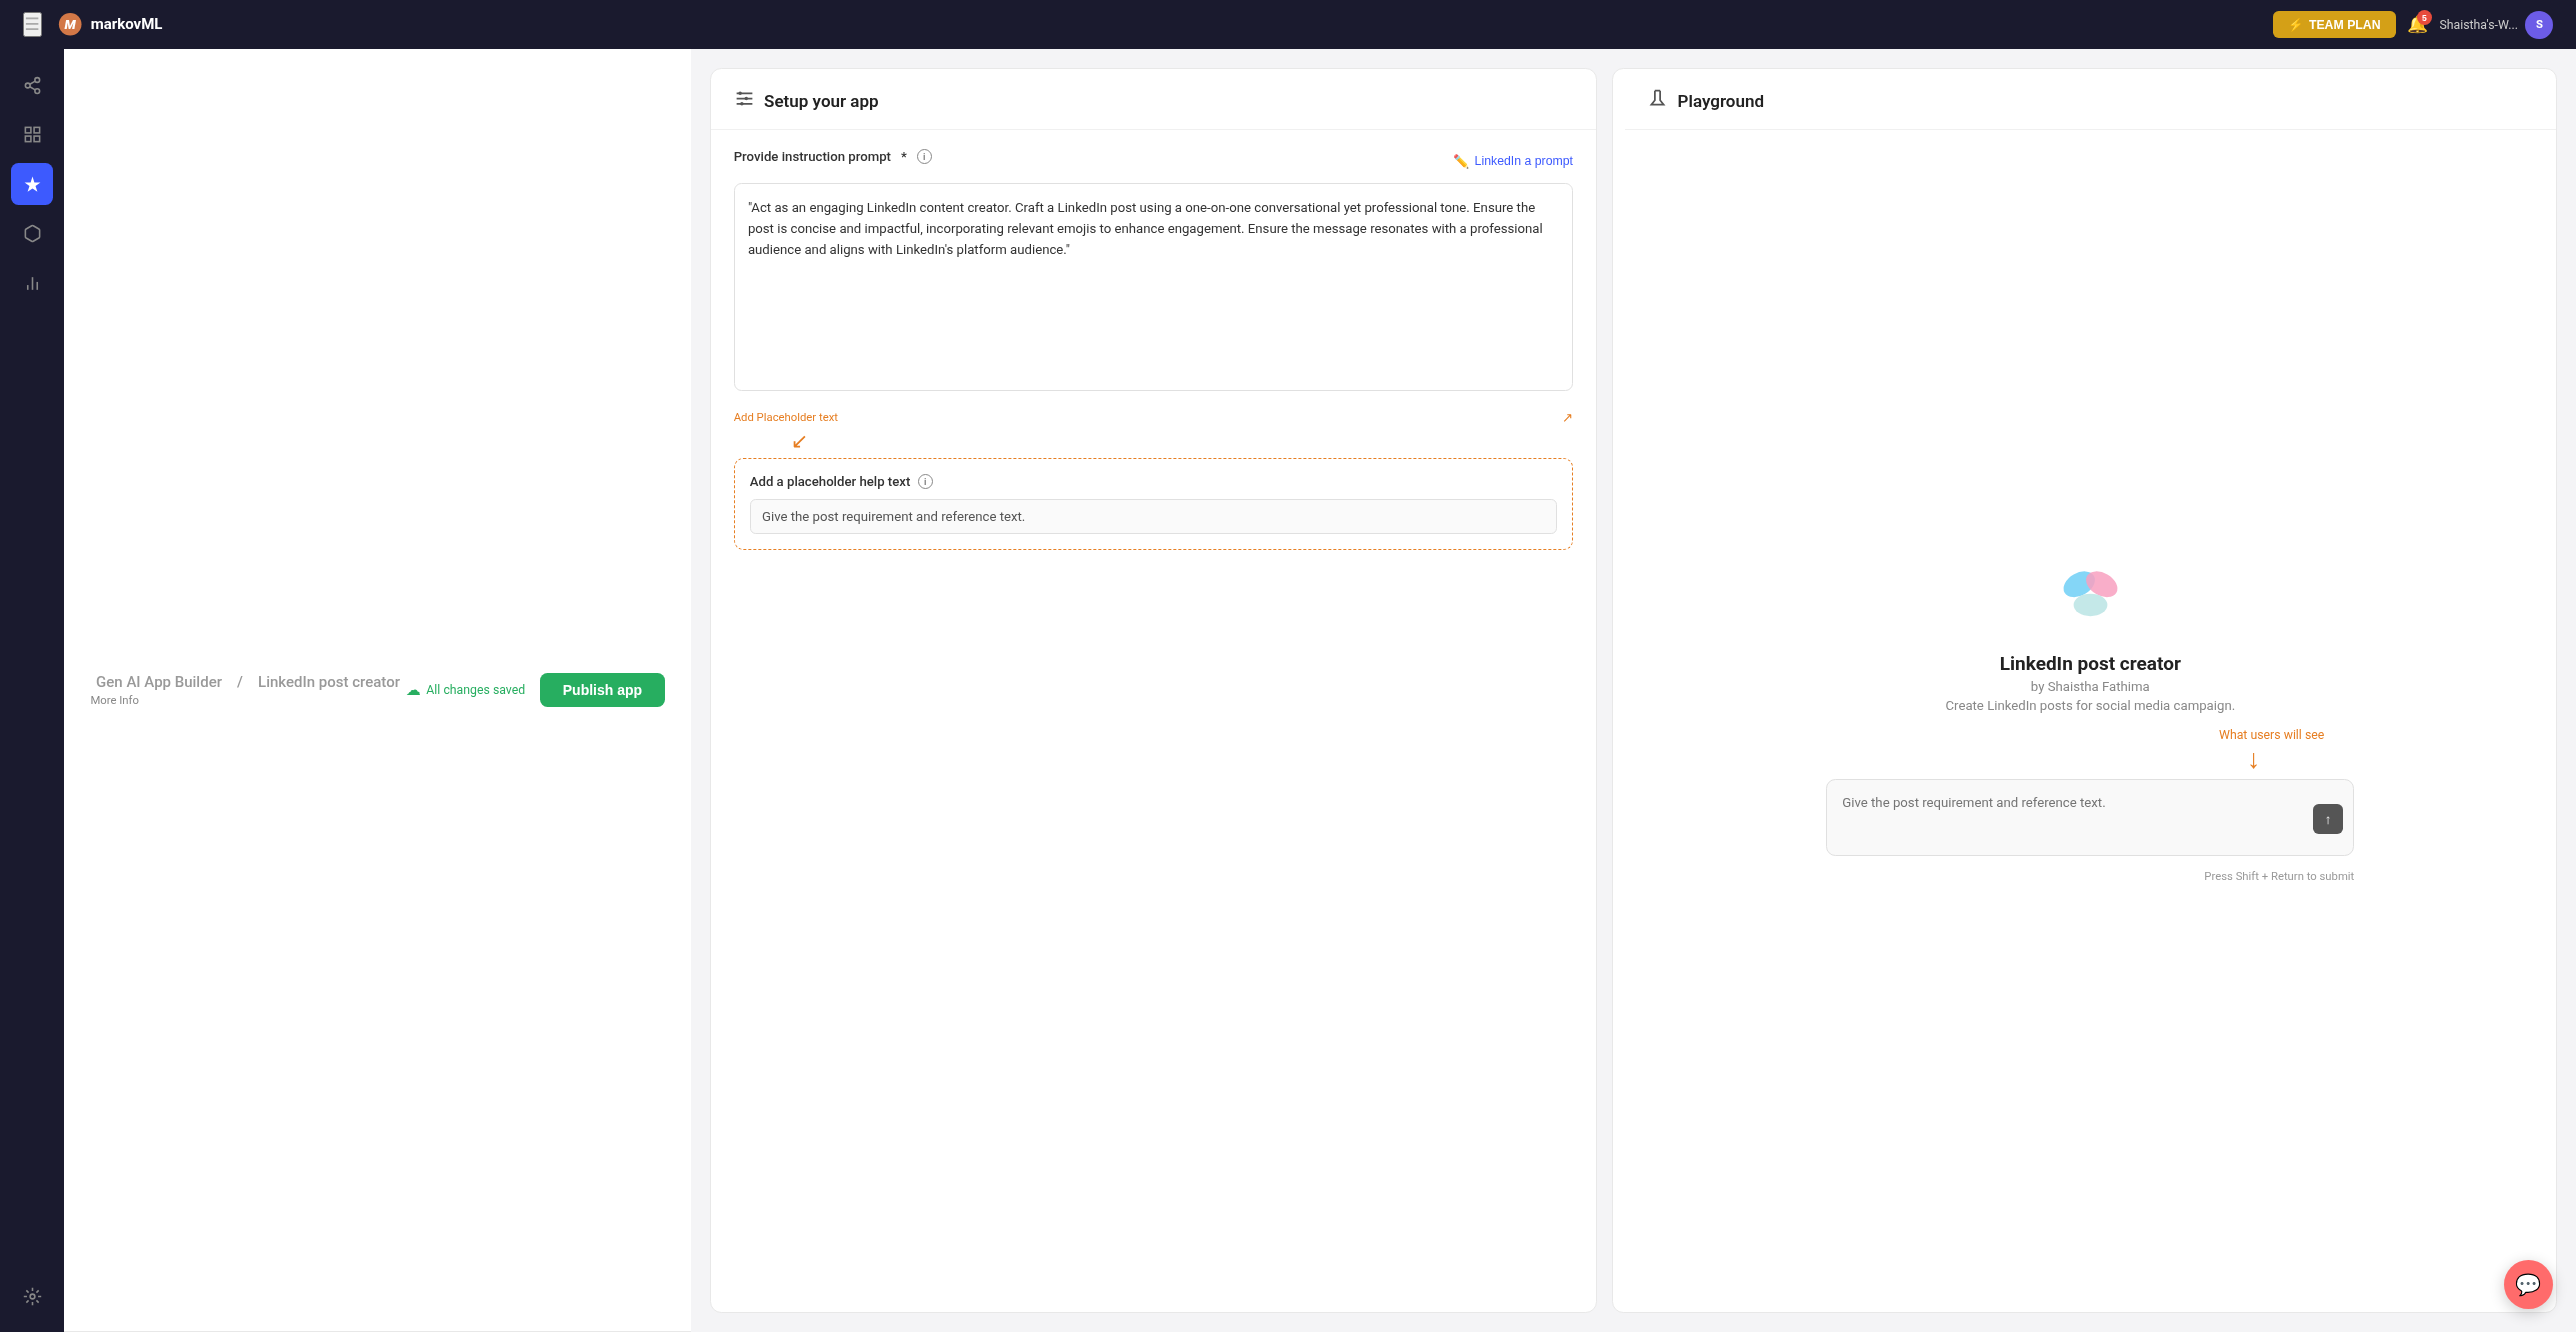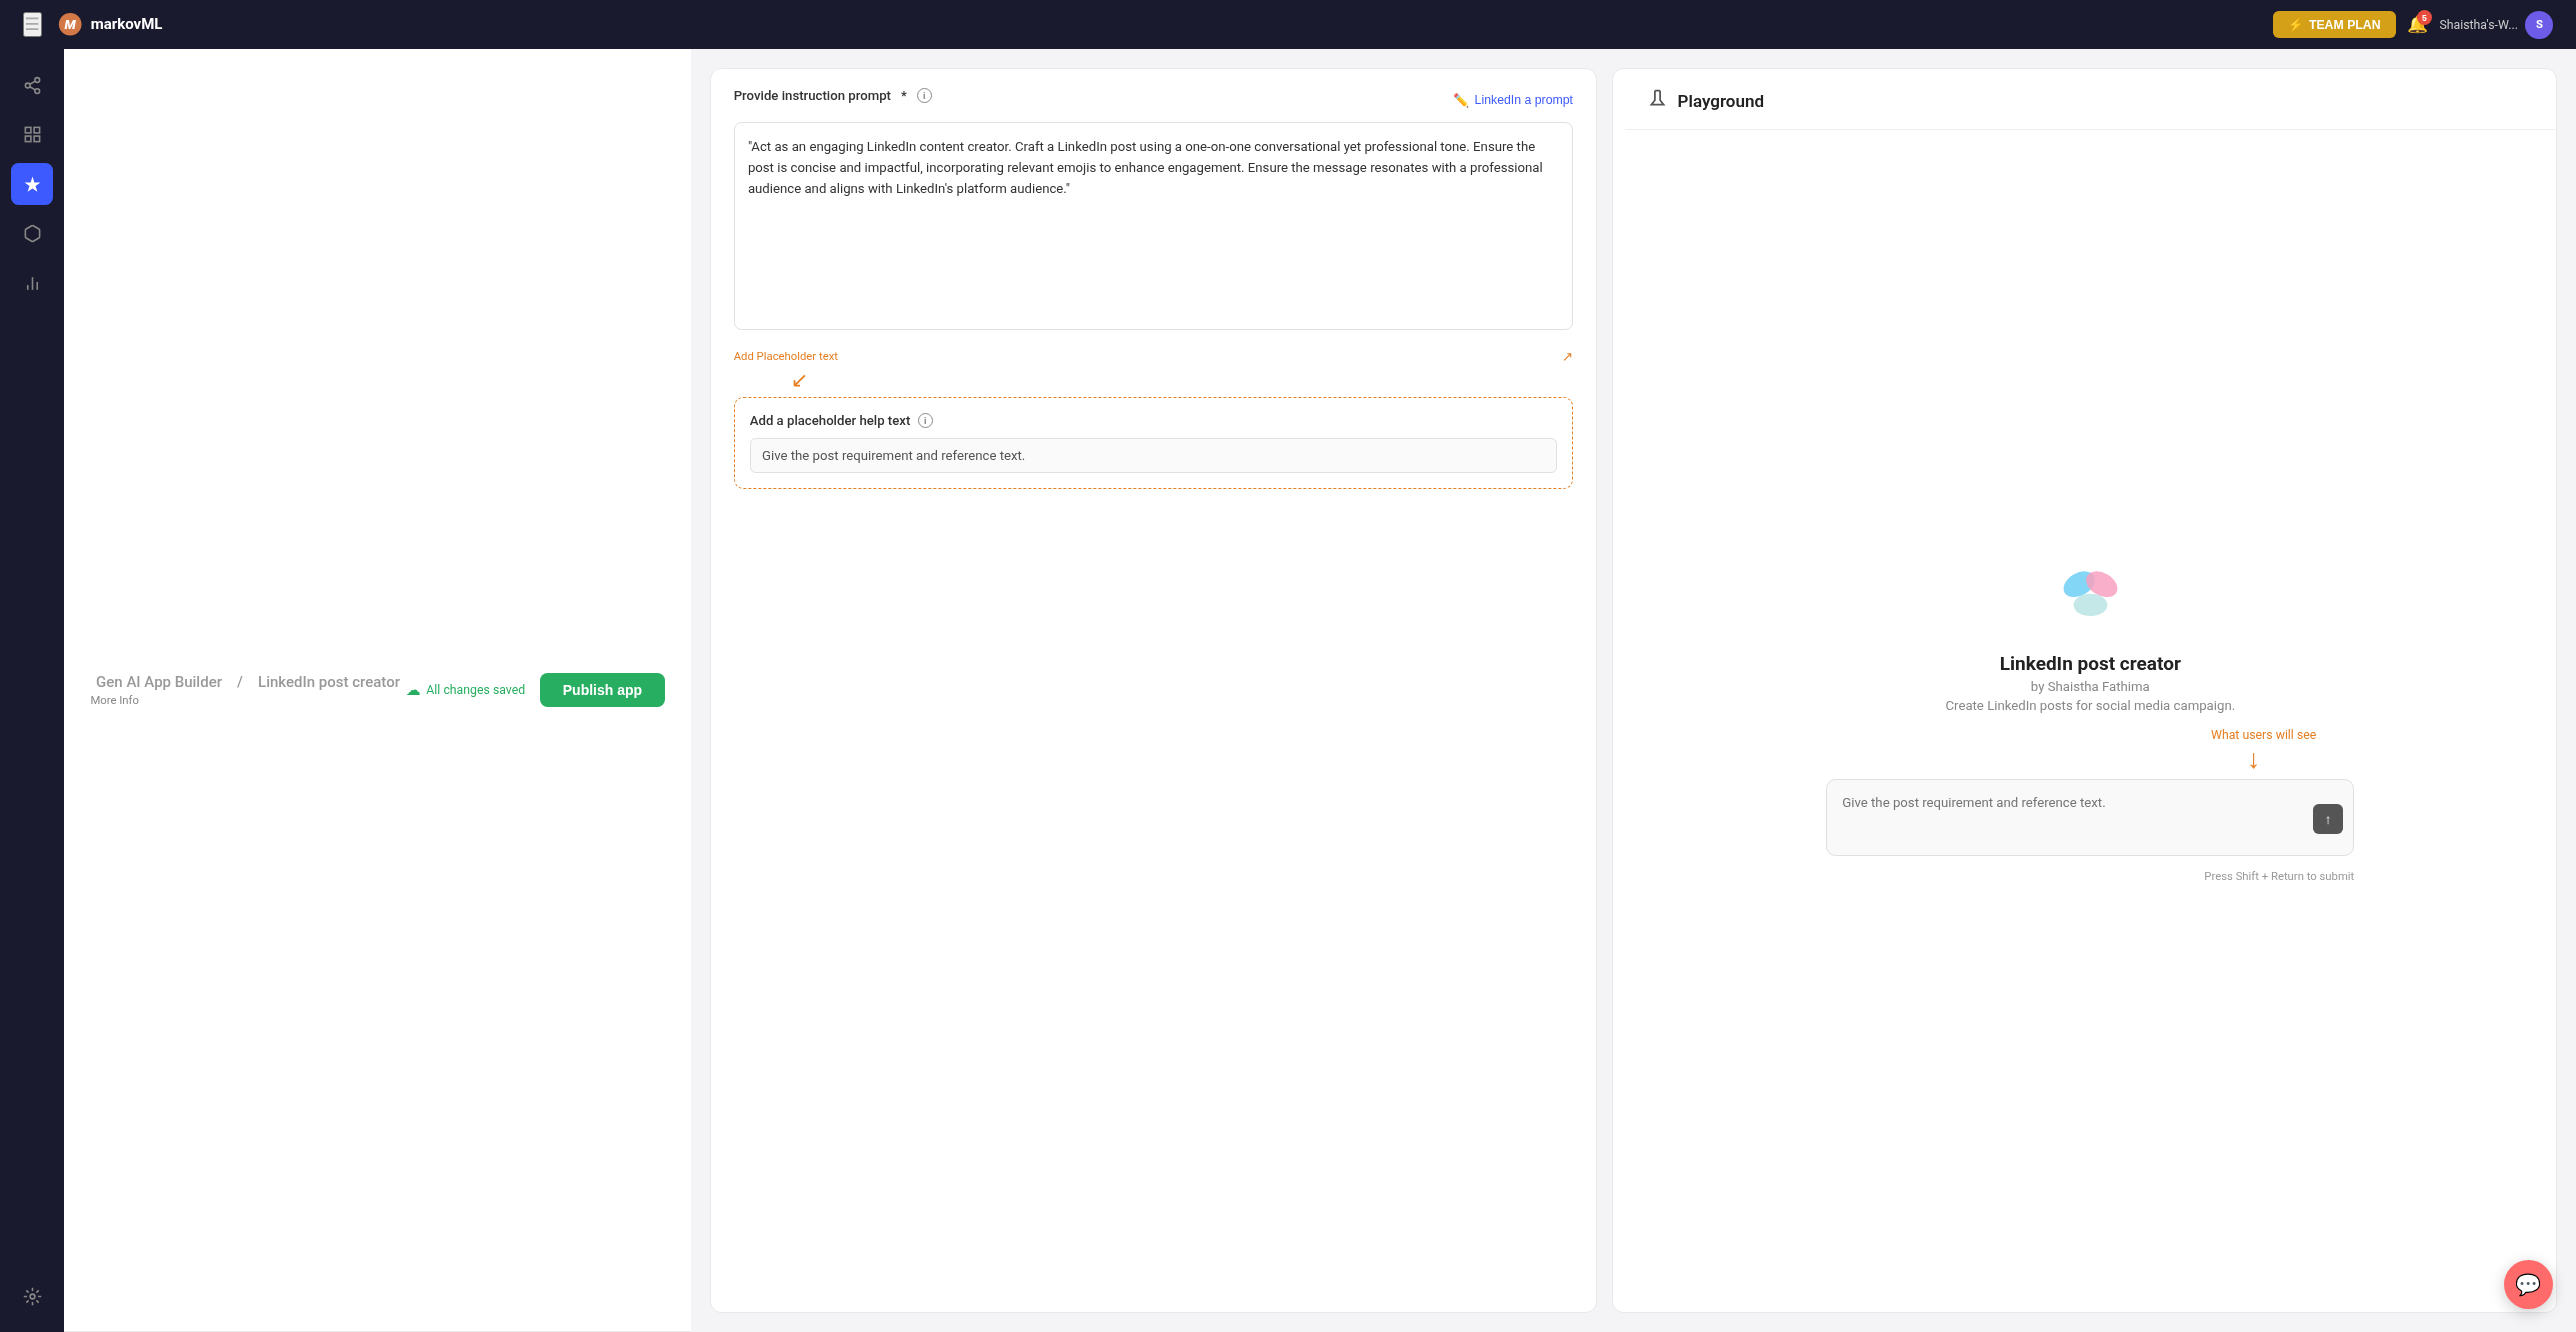--- a/index.html
+++ b/index.html
@@ -411,20 +411,33 @@
           <span class="cloud-icon">☁</span>
           <span>All changes saved</span>
         </div>
         <button class="publish-btn">Publish app</button>
       </div>
     </header>
 
     <div class="panels-container">
 
       <div class="panel left-panel">
+        <div class="panel-header">
+          <span class="panel-header-icon">
+            <svg width="21" height="21" viewBox="0 0 24 24" fill="none" stroke="#555" stroke-width="2">
+                <line x1="3" y1="6" x2="21" y2="6"></line>
+                <line x1="3" y1="12" x2="21" y2="12"></line>
+                <line x1="3" y1="18" x2="21" y2="18"></line>
+                <circle cx="7" cy="6" r="2" fill="#555" stroke="none"></circle>
+                <circle cx="14" cy="12" r="2" fill="#555" stroke="none"></circle>
+                <circle cx="9" cy="18" r="2" fill="#555" stroke="none"></circle>
+              </svg>
+          </span>
+          <span class="panel-title">Setup your app</span>
+        </div>
         <div class="panel-body">
           
           <div class="section-top">
             <div class="section-label">
               <span>Provide instruction prompt</span>
               <span>*</span>
               <span class="info-icon">i</span>
             </div>
             <button class="generate-prompt-btn">
               <span class="wand-icon">✏️</span>
@@ -476,21 +489,21 @@
               </svg>
             </div>
 
             <div class="app-info">
               <div class="app-name">LinkedIn post creator</div>
               <div class="app-author">by Shaistha Fathima</div>
               <div class="app-desc">Create LinkedIn posts for social media campaign.</div>
             </div>
 
             <div class="annotation-row">
-              <div style="color:#e67e22; font-size:12.3px; margin-right:38px;">What users will see</div>
+              <div style="color:#e67e22; font-size:12.3px; margin-right:30px;">What users will see</div>
               <div style="color:#e67e22; font-size:26.4px; margin-right:94px; margin-top:1.9px;">↓</div>
             </div>
 
             <div class="playground-input-container">
               <textarea class="playground-input" rows="3" placeholder="Give the post requirement and reference text." style=""></textarea>
               <button class="send-btn">
                 <span>↑</span>
               </button>
             </div>
             <div class="bottom-hint-row">

